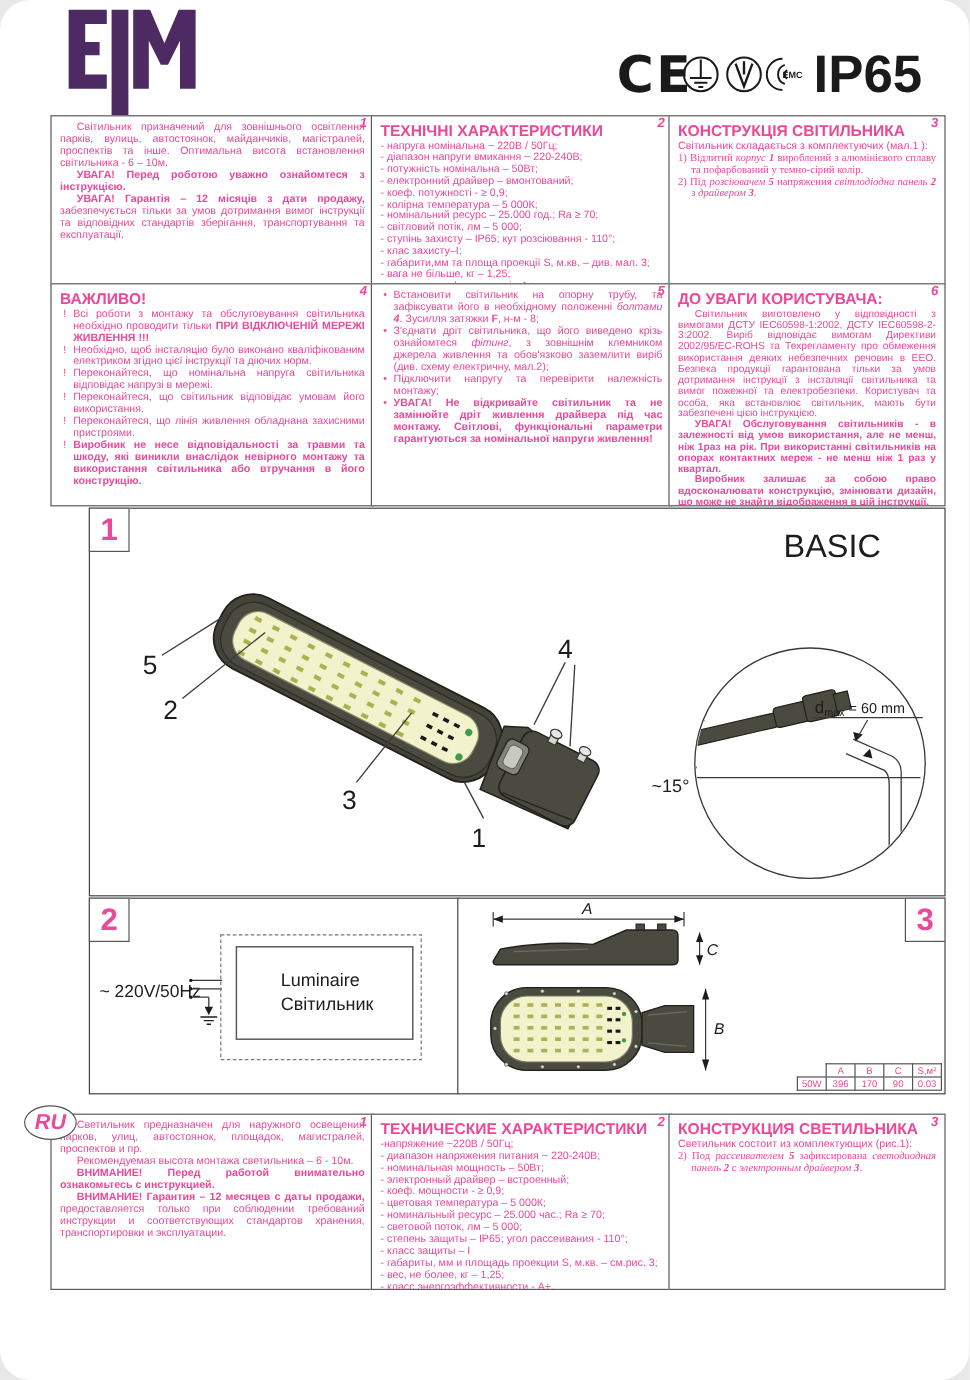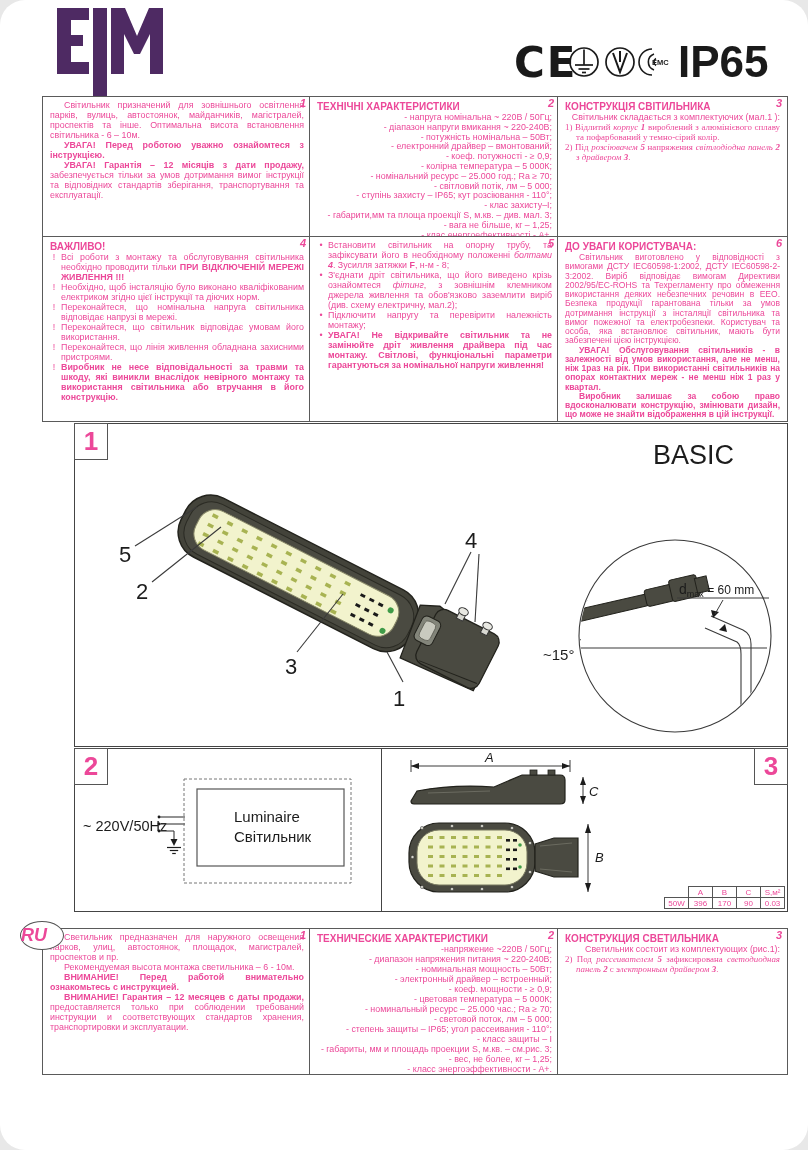--- a/index.html
+++ b/index.html
@@ -3,23 +3,23 @@
 <meta charset="utf-8">
 <style>
   html,body{margin:0;padding:0;background:#e8e8e8;}
   .page{position:relative;width:808px;height:1150px;background:#ffffff;margin:0 auto;
         font-family:"Liberation Sans","DejaVu Sans",sans-serif;color:#ec4899;overflow:hidden;border-radius:25px;}
 
   
   .tbox{position:absolute;border:1px solid #5a5a5a;background:#fff;overflow:hidden;}
   .boxnum{position:absolute;top:0px;right:5px;font-size:11px;font-weight:bold;font-style:italic;z-index:2;}
   .box-body{padding:4px 7px 2px 7px;font-size:8.9px;line-height:1.12;}
-  .box-body .title{font-weight:bold;font-size:10px;line-height:1.2;}
+  .box-body .title{font-weight:bold;font-size:13px;line-height:1.2;}
   .pi{text-align:justify;text-indent:14px;}
-  .ln{text-align:right;}
+  .ln{text-align:left;}
   .hang{text-align:justify;padding-left:11px;text-indent:-11px;font-family:Liberation Serif, serif;}
   .item{display:flex;gap:3px;text-align:justify;}
   .item .mk{flex:0 0 8px;text-align:center;}
   .item .tx{flex:1;}
   .b{font-weight:bold;}
   .i{font-style:italic;}
 
   #ua1{left:42px;top:96px;width:268px;height:141px;}
   #ua2{left:309px;top:96px;width:249px;height:141px;}
   #ua3{left:557px;top:96px;width:229px;height:141px;}
@@ -49,21 +49,21 @@
             font-size:8px;background:#fff;}
   .dimtable td{border:1px solid #555;padding:0 3px;height:10px;text-align:center;min-width:17px;}
   .dimtable td.nob{border:none;}
 
   
   .logo{position:absolute;left:57px;top:8px;}
   .certs{position:absolute;left:512px;top:28px;}
 
   
   .rubadge{position:absolute;left:20px;top:921px;width:42px;height:27px;background:#fff;
-           border:1.5px solid #555;border-radius:50%;line-height:27px;
+           border:1.5px solid #555;border-radius:50%;text-align:center;line-height:27px;
            font-size:18px;font-weight:bold;font-style:italic;z-index:4;}
 </style>
 </head>
 <body>
 
 <div class="page">
 
   <svg class="logo" width="120" height="110" viewBox="0 0 120 110">
     <g fill="#4e2a63">
       <path d="M0 0 H32 V12 H14 V27 H26 V38 H14 V54 H32 V66 H0 Z"></path>

